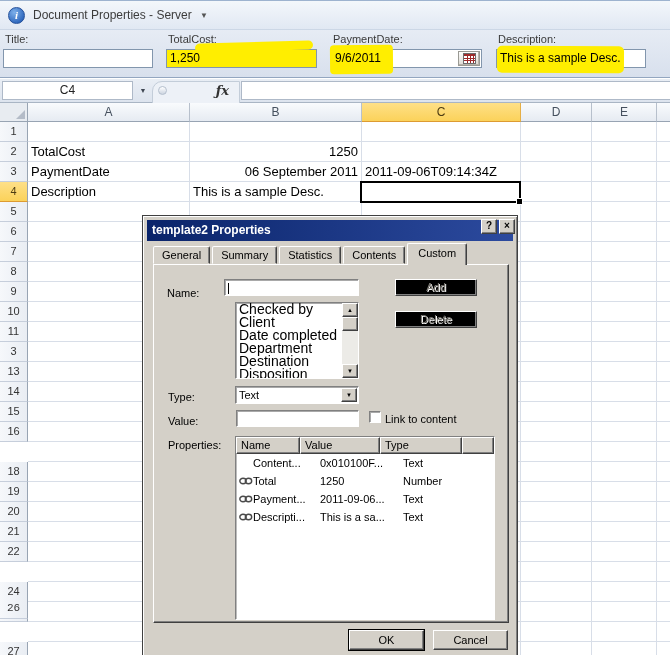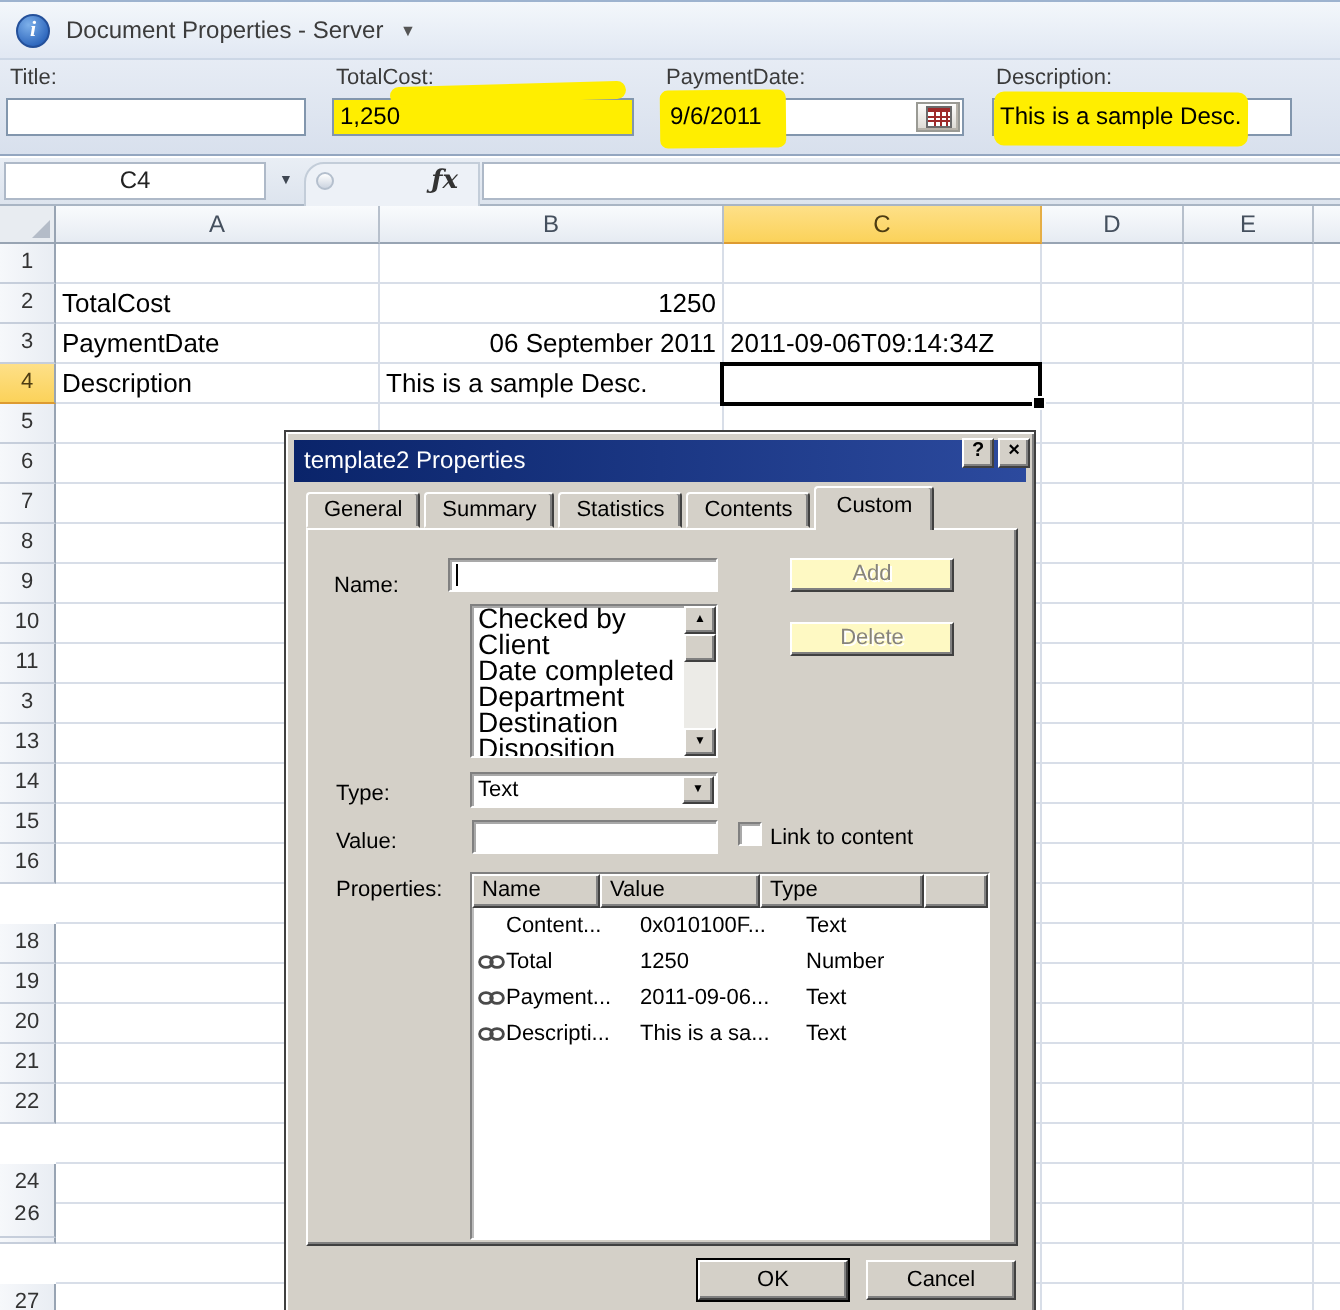--- a/index.html
+++ b/index.html
@@ -73,21 +73,21 @@
   .sel-box { position:absolute; left:360px; top:78px; width:161px; height:22px;
              border:2px solid #000; z-index:4; }
   .sel-box::after { content:""; position:absolute; right:-4px; bottom:-4px; width:5px; height:5px;
                     background:#000; border:1px solid #fff; }
 
   
   .dlg { position:absolute; left:142px; top:215px; width:376px; height:450px; background:#d4d0c8;
          border:1px solid #404040; box-shadow:inset 1px 1px 0 #fff, inset -1px -1px 0 #808080;
          font-size:11px; color:#000; z-index:10; }
   .dlg-title { position:absolute; left:4px; top:4px; right:4px; height:21px;
-               background:linear-gradient(90deg,#0a246a,#2c4a9e); color:#fff; font-weight:normal;
+               background:linear-gradient(90deg,#0a246a,#2c4a9e); color:#fff; font-weight:bold;
                font-size:12px; line-height:21px; padding-left:5px; }
   .tbtn { position:absolute; top:3px; width:16px; height:15px; background:#d4d0c8; border:1px solid;
           border-color:#fff #404040 #404040 #fff; box-shadow:inset -1px -1px 0 #808080;
           font-size:10px; font-weight:bold; text-align:center; line-height:12px; color:#000; cursor:default; }
   .tbtn.help { right:20px; } .tbtn.close { right:2px; }
   .tabs { position:absolute; left:10px; top:27px; height:22px; display:flex; gap:2px; align-items:flex-end; }
   .tab { height:18px; line-height:16px; padding:0 8px; background:#d4d0c8; border:1px solid;
          border-color:#fff #404040 transparent #fff; box-shadow:inset -1px 0 0 #808080;
          border-radius:2px 2px 0 0; position:relative; z-index:2; margin-bottom:1px; }
   .tab.active { height:22px; line-height:19px; padding:0 10px; z-index:6; margin-bottom:0;
@@ -96,21 +96,21 @@
           border:1px solid; border-color:#fff #404040 #404040 #fff;
           box-shadow:inset -1px -1px 0 #808080; z-index:3; }
   .lbl { position:absolute; font-size:11px; color:#000; }
   .sunken { background:#fff; border:1px solid; border-color:#808080 #fff #fff #808080;
             box-shadow:inset 1px 1px 0 rgba(64,64,64,.45); }
   .n-label { left:13px; top:22px; } .t-label { left:14px; top:126px; }
   .v-label { left:14px; top:150px; } .p-label { left:14px; top:174px; }
   .n-input { position:absolute; left:70px; top:14px; width:135px; height:17px; font-size:11px;
              line-height:15px; padding:0 3px; }
   .caret { display:inline-block; width:1px; height:11px; background:#000; vertical-align:middle; }
-  .wbtn { position:absolute; background:#fef9c3; border:1px solid; border-color:#fff #404040 #404040 #fff;
+  .wbtn { position:absolute; background:#000000; border:1px solid; border-color:#fff #404040 #404040 #fff;
           box-shadow:inset -1px -1px 0 #808080; text-align:center; font-size:11px; line-height:14px; }
   .dis { color:#86837c; text-shadow:1px 1px 0 #fff; }
   .add-btn { left:241px; top:14px; width:82px; height:17px; }
   .del-btn { left:241px; top:46px; width:82px; height:17px; }
   .listbox { position:absolute; left:81px; top:37px; width:124px; height:77px; overflow:hidden; }
   .lb-item { font-size:14px; line-height:13px; padding-left:3px; white-space:nowrap; }
   .lb-sb { position:absolute; right:0; top:0; bottom:0; width:16px; background:#ecebe7; }
   .sb-btn { position:absolute; left:0; width:16px; height:14px; background:#d4d0c8; border:1px solid;
             border-color:#fff #404040 #404040 #fff; box-shadow:inset -1px -1px 0 #808080;
             font-size:6px; text-align:center; line-height:12px; color:#000; }

